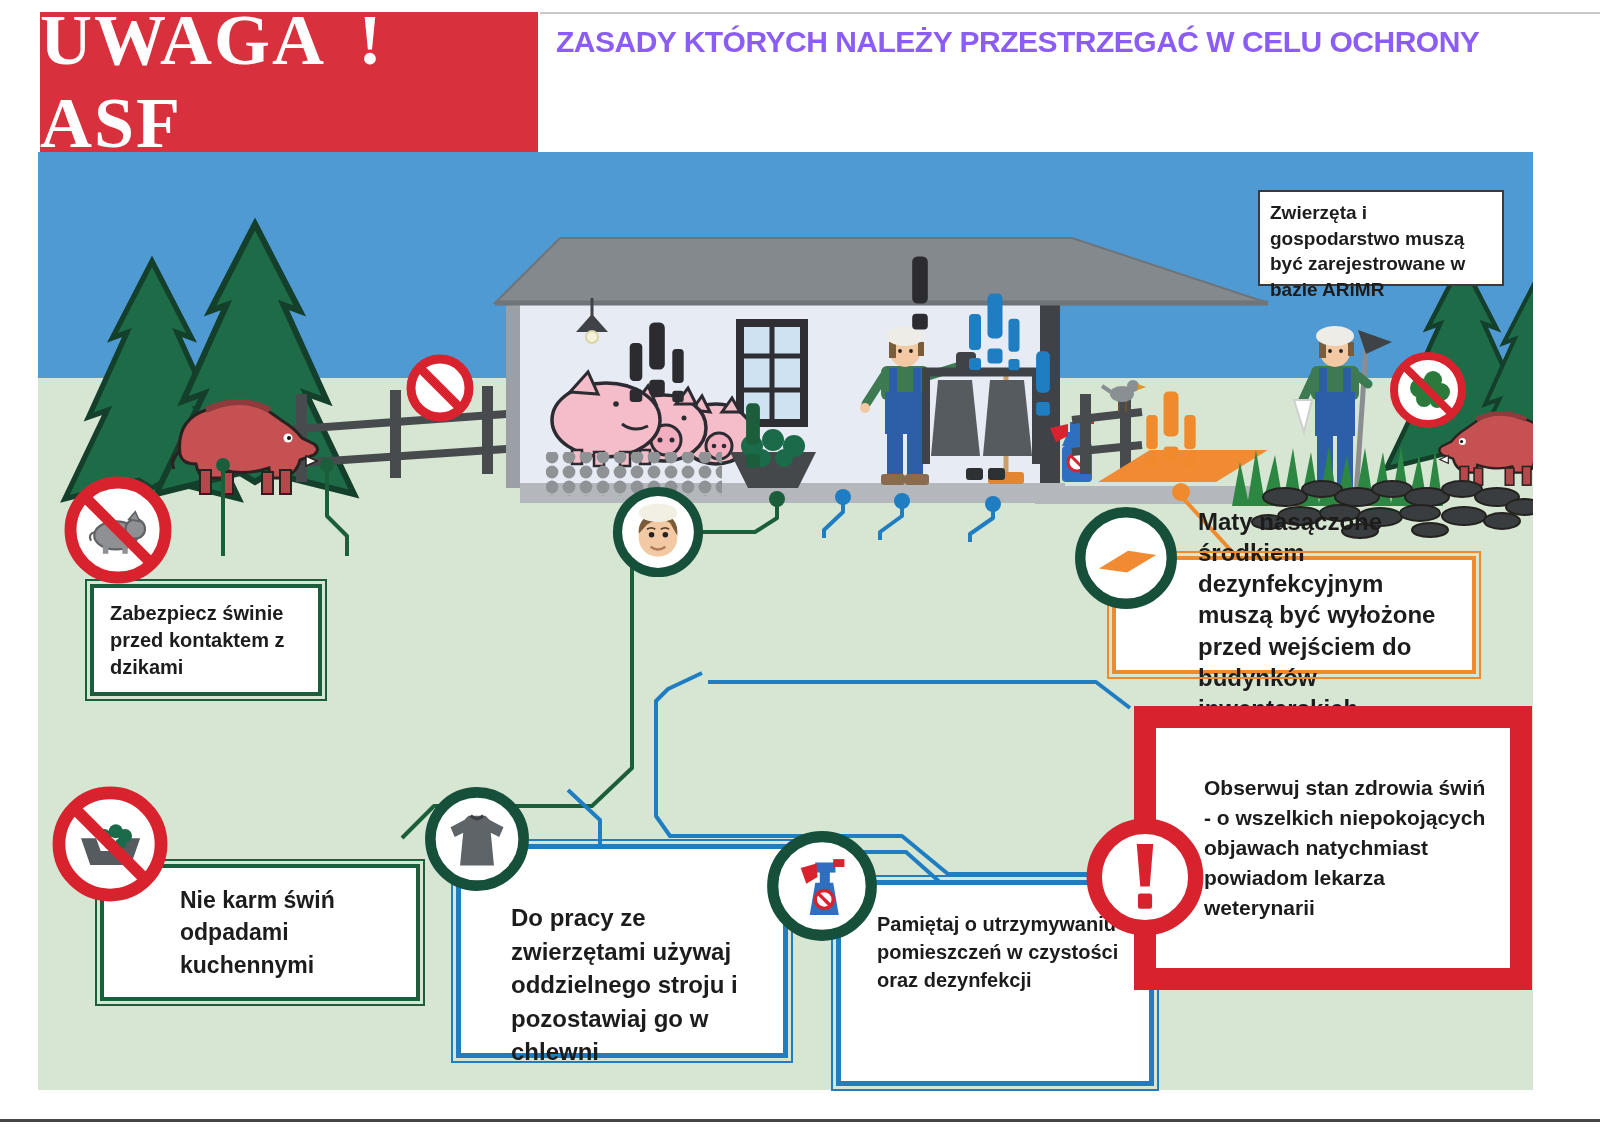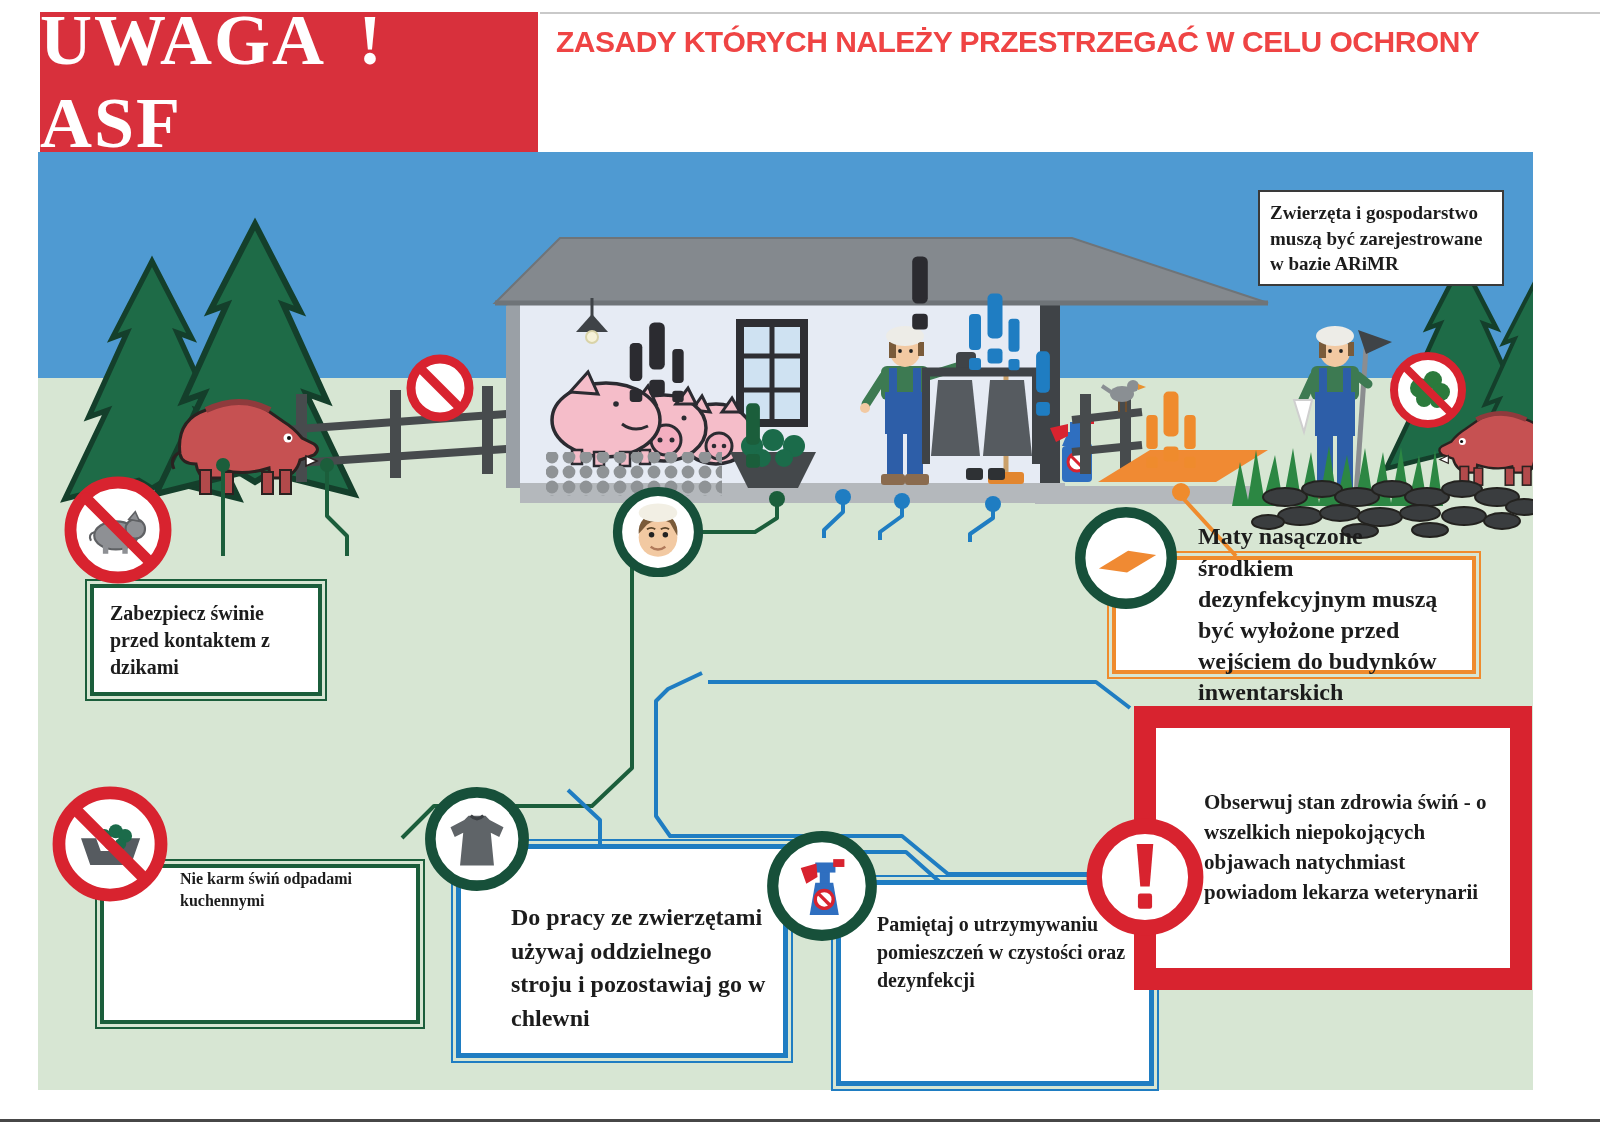--- a/index.html
+++ b/index.html
@@ -3,28 +3,28 @@
 <meta charset="utf-8">
 <style>
   html,body{margin:0;padding:0;background:#fff;}
   #poster{position:relative;width:1600px;height:1132px;background:#ffffff;overflow:hidden;
           font-family:"Liberation Serif",serif;}
   .abs{position:absolute;}
   
   #banner{left:40px;top:12px;width:498px;height:140px;display:flex;align-items:center;justify-content:center;
           color:#fff;font-weight:700;font-size:72px;letter-spacing:2px;word-spacing:16px;
           font-family:"Liberation Serif",serif;}
-  #title{left:556px;top:20px;width:975px;color:#ef4444;font-family:"Liberation Sans",sans-serif;
+  #title{left:556px;top:20px;width:975px;color:#8b5cf6;font-family:"Liberation Sans",sans-serif;
          font-weight:700;font-size:30px;line-height:44px;letter-spacing:-0.5px;}
   #topline{left:540px;top:12px;width:1060px;height:2px;background:#c9c9c9;}
   
   #scene{left:0;top:0;width:1600px;height:1132px;z-index:1;}
   
   .box{position:absolute;background:#fff;z-index:2;color:#1c1c1c;font-weight:700;
-       font-family:Liberation Serif, serif;box-sizing:border-box;}
+       font-family:Liberation Sans, sans-serif;box-sizing:border-box;}
   .box-green{border:4px solid #1b5e3b;outline:2px solid #1b5e3b;outline-offset:3px;margin-top:28px;}
   .box-blue{border:5px solid #1f7dc2;outline:2px solid #1f7dc2;outline-offset:3px;}
   .box-orange{border:4px solid #ef8b2d;outline:2px solid #ef8b2d;outline-offset:3px;}
   .box-red{border:22px solid #d8232f;}
   .box-plain{border:2px solid #3a3a3a;}
   .iconcircle{position:absolute;z-index:3;}
   .iconcircle svg{display:block;width:100%;height:100%;}
   #bottomline{left:0;top:1119px;width:1600px;height:3px;background:#474747;z-index:4;}
 </style>
 </head>
@@ -329,21 +329,21 @@
 
   <div class="box box-green" style="left:90px;top:556px;width:232px;height:112px;display:flex;align-items:center;padding:0 12px 0 16px;font-size:20px;line-height:1.35;">
     <span>Zabezpiecz świnie przed kontaktem z dzikami</span>
   </div>
 
 
   <div class="box box-orange" style="left:1112px;top:556px;width:364px;height:118px;display:flex;align-items:center;padding:0 10px 0 82px;font-size:24px;line-height:1.3;">
     <span>Maty nasączone środkiem dezynfekcyjnym muszą być wyłożone przed wejściem do budynków inwentarskich</span>
   </div>
 
-  <div class="box box-green" style="left:100px;top:836px;width:320px;height:160px;display:flex;padding:0 10px 0 76px;font-size:16px;line-height:1.4;">
+  <div class="box box-green" style="left:100px;top:836px;width:320px;height:137px;display:flex;align-items:center;padding:0 10px 0 76px;font-size:23px;line-height:1.4;">
     <span>Nie karm świń odpadami kuchennymi</span>
   </div>
 
   <div class="box box-blue" style="left:456px;top:844px;width:332px;height:214px;padding:52px 14px 8px 50px;font-size:24px;line-height:1.4;">
     <span>Do pracy ze zwierzętami używaj oddzielnego stroju i pozostawiaj go w chlewni</span>
   </div>
 
   <div class="box box-blue" style="left:836px;top:880px;width:318px;height:206px;padding:25px 14px 0 36px;font-size:20px;line-height:1.4;">
     <span>Pamiętaj o utrzymywaniu pomieszczeń w czystości oraz dezynfekcji</span>
   </div>

